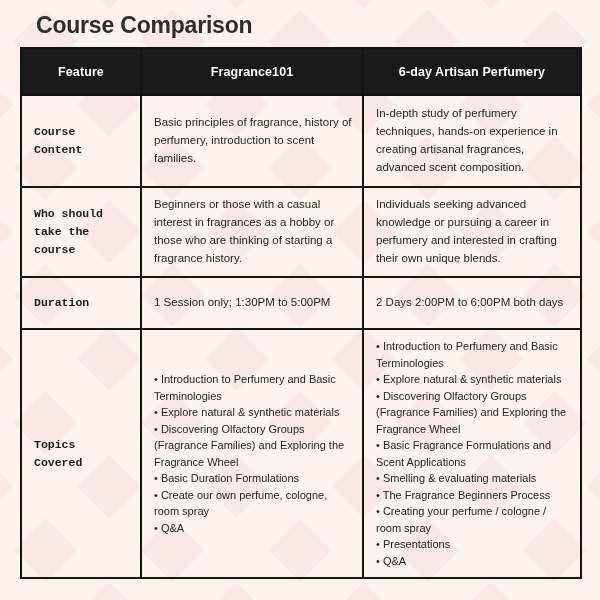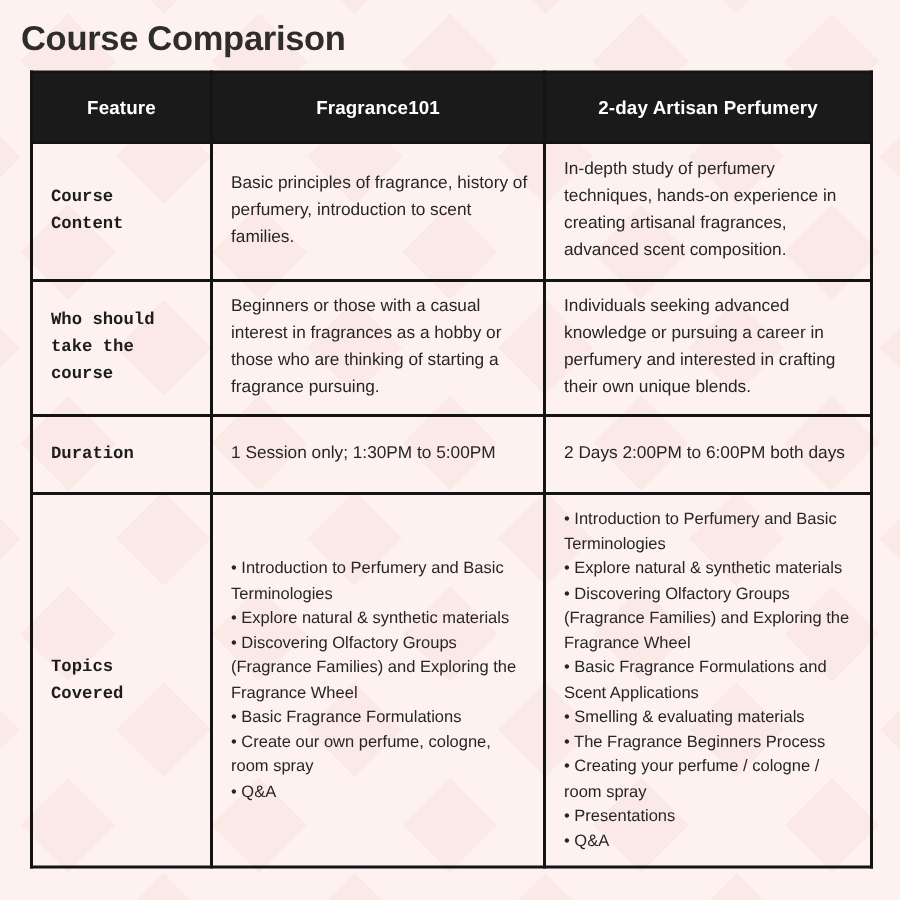--- a/index.html
+++ b/index.html
@@ -17,21 +17,21 @@
     font-family:"Liberation Sans", sans-serif;
     background-color:var(--page-bg);
     background-image:
       repeating-linear-gradient(45deg, var(--pattern) 0 45px, transparent 45px 90px),
       repeating-linear-gradient(-45deg, var(--pattern) 0 45px, transparent 45px 90px);
     color:var(--text);
     position:relative;
   }
   .title{
     position:absolute;
-    left:14px; top:12px;
+    left:36px; top:12px;
     font-size:23px;
     font-weight:800;
     letter-spacing:-0.2px;
     color:var(--title);
   }
   table.comparison{
     position:absolute;
     left:20px; top:47px;
     width:560px;
     border-collapse:collapse;
@@ -87,46 +87,46 @@
 <table class="comparison">
   <colgroup>
       <col class="c1">
       <col class="c2">
       <col class="c3">
     </colgroup>
   <thead>
     <tr>
       <th>Feature</th>
       <th>Fragrance101</th>
-      <th>2-day Artisan Perfumery</th>
+      <th>6-day Artisan Perfumery</th>
     </tr>
   </thead>
   <tbody>
     <tr class="r1">
       <td class="feat">Course Content</td>
       <td>Basic principles of fragrance, history of perfumery, introduction to scent families.</td>
       <td>In-depth study of perfumery techniques, hands-on experience in creating artisanal fragrances, advanced scent composition.</td>
     </tr>
     <tr class="r2">
       <td class="feat">Who should take the course</td>
-      <td>Beginners or those with a casual interest in fragrances as a hobby or those who are thinking of starting a fragrance pursuing.</td>
+      <td>Beginners or those with a casual interest in fragrances as a hobby or those who are thinking of starting a fragrance history.</td>
       <td>Individuals seeking advanced knowledge or pursuing a career in perfumery and interested in crafting their own unique blends.</td>
     </tr>
     <tr class="r3">
       <td class="feat">Duration</td>
       <td>1 Session only; 1:30PM to 5:00PM</td>
       <td>2 Days 2:00PM to 6:00PM both days</td>
     </tr>
     <tr class="r5">
       <td class="feat">Topics Covered</td>
       <td>
           <div class="topic-line">• Introduction to Perfumery and Basic Terminologies</div>
           <div class="topic-line">• Explore natural &amp; synthetic materials</div>
           <div class="topic-line">• Discovering Olfactory Groups (Fragrance Families) and Exploring the Fragrance Wheel</div>
-          <div class="topic-line">• Basic Fragrance Formulations</div>
+          <div class="topic-line">• Basic Duration Formulations</div>
           <div class="topic-line">• Create our own perfume, cologne, room spray</div>
           <div class="topic-line">• Q&amp;A</div>
         </td>
       <td>
           <div class="topic-line">• Introduction to Perfumery and Basic Terminologies</div>
           <div class="topic-line">• Explore natural &amp; synthetic materials</div>
           <div class="topic-line">• Discovering Olfactory Groups (Fragrance Families) and Exploring the Fragrance Wheel</div>
           <div class="topic-line">• Basic Fragrance Formulations and Scent Applications</div>
           <div class="topic-line">• Smelling &amp; evaluating materials</div>
           <div class="topic-line">• The Fragrance Beginners Process</div>

